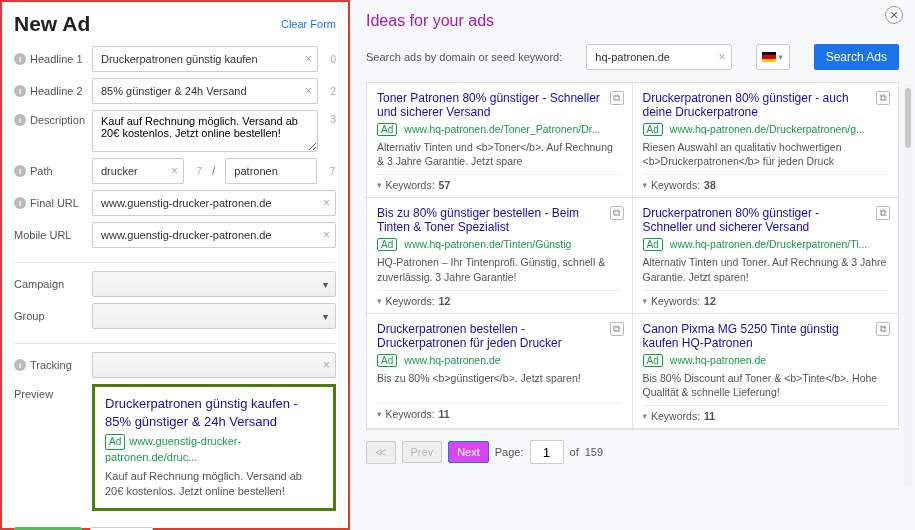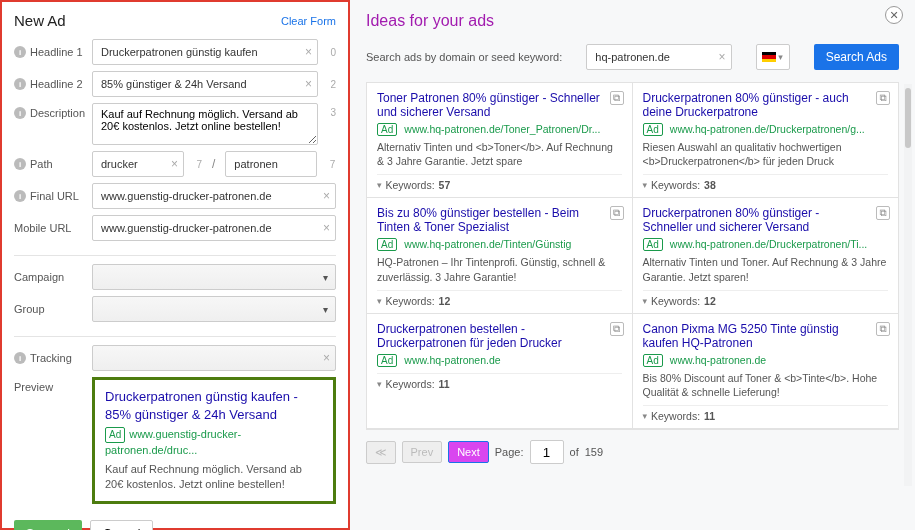--- a/index.html
+++ b/index.html
@@ -2,21 +2,21 @@
 <html><head>
 <meta charset="utf-8">
 <style>
   * { box-sizing: border-box; margin: 0; padding: 0; }
   body { font-family: Arial, Helvetica, sans-serif; font-size: 12px; color: #333; background: #fff; }
   .app { display: flex; width: 915px; height: 530px; position: relative; }
   .left { width: 350px; border: 2px solid #e03b2f; padding: 10px 12px 10px 12px; display: flex; flex-direction: column; }
   .right { flex: 1; background: #f7f8f9; padding: 12px 16px 8px 16px; position: relative; }
   .close-x { position: absolute; top: 6px; right: 12px; width: 18px; height: 18px; border: 1px solid #999; border-radius: 50%; display:flex; align-items:center; justify-content:center; font-size:11px; color:#666; cursor:pointer; background:#fff;}
   .title-row { display: flex; justify-content: space-between; align-items: center; margin-bottom: 10px; }
-  .title { font-size: 15px; font-weight: normal; color: #222; }
+  .title { font-size: 21px; font-weight: bold; color: #222; }
   .clear-link { color: #1a73e8; font-size: 11px; cursor: pointer; }
   .form-row { display: flex; align-items: center; margin-bottom: 6px; gap: 6px; }
   .label { width: 72px; font-size: 11px; color: #555; display:flex; align-items:center; gap:4px;}
   .info-icon { display:inline-flex; width:12px; height:12px; border-radius:50%; background:#bbb; color:#fff; font-size:8px; align-items:center; justify-content:center; font-weight:bold;}
   .input-wrap { flex: 1; position: relative; display:flex; align-items:center;}
   .text-input { width: 100%; height: 26px; border: 1px solid #ccc; border-radius: 2px; padding: 0 22px 0 8px; font-size: 11px; color:#333; }
   .text-input::placeholder { color:#aaa; }
   .textarea { width: 100%; height: 42px; border: 1px solid #ccc; border-radius:2px; padding: 4px 8px; font-size:11px; resize: both; font-family: inherit; }
   .clear-x { position:absolute; right:6px; top:50%; transform:translateY(-50%); color:#aaa; font-size:12px; cursor:pointer;}
   .counter { width:12px; font-size:10px; color:#aaa; text-align:right;}
@@ -256,20 +256,21 @@
         <div class="card-footer">
             <span class="chev">▾</span>
             <span>Keywords:</span> 
             <b>12</b>
           </div>
       </div>
       <div class="card">
         <span class="copy-icon">⧉</span>
         <div class="card-title">Druckerpatronen bestellen - Druckerpatronen für jeden Drucker</div>
         <div><span class="ad-badge">Ad</span> <span class="card-url">www.hq-patronen.de</span></div>
+        <div class="card-desc">Bis zu 80% &lt;b&gt;günstiger&lt;/b&gt;. Jetzt sparen!</div>
         <div class="card-footer">
             <span class="chev">▾</span>
             <span>Keywords:</span> 
             <b>11</b>
           </div>
       </div>
       <div class="card">
         <span class="copy-icon">⧉</span>
         <div class="card-title">Canon Pixma MG 5250 Tinte günstig kaufen HQ-Patronen</div>
         <div><span class="ad-badge">Ad</span> <span class="card-url">www.hq-patronen.de</span></div>

